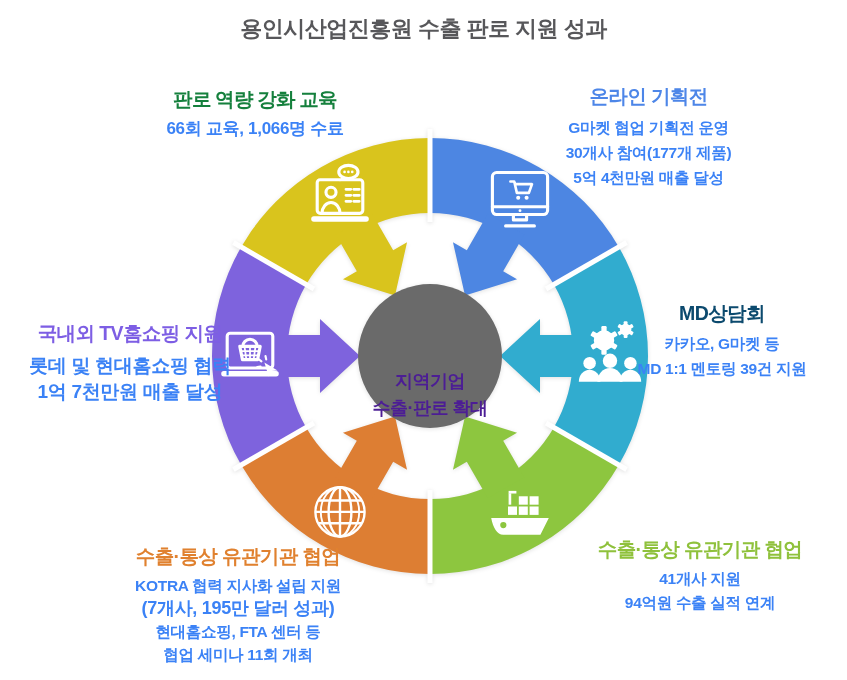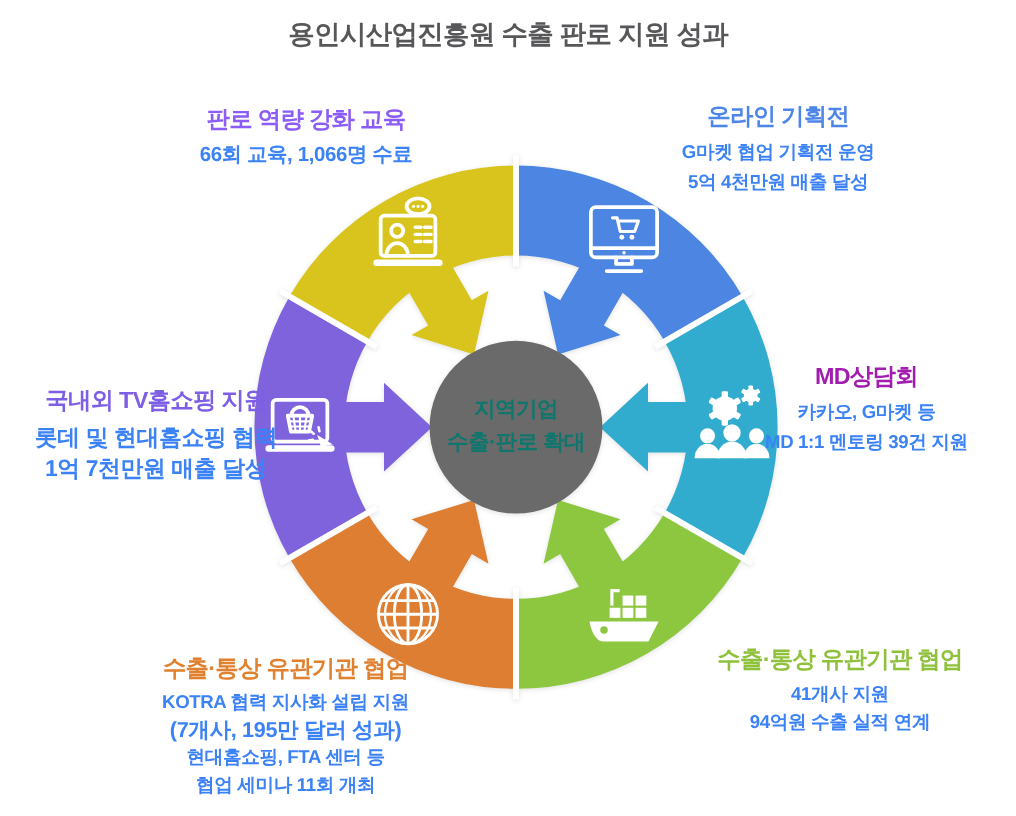--- a/index.html
+++ b/index.html
@@ -239,38 +239,39 @@
         <line x1="230" y1="96" x2="230" y2="3" stroke="#ffffff" stroke-width="5"></line>
         <line x1="346.0474041071148" y1="163" x2="426.5877666590676" y2="116.50000000000001" stroke="#ffffff" stroke-width="5"></line>
         <line x1="346.0474041071148" y1="297" x2="426.5877666590676" y2="343.5" stroke="#ffffff" stroke-width="5"></line>
         <line x1="230" y1="364" x2="230" y2="457" stroke="#ffffff" stroke-width="5"></line>
         <line x1="113.95259589288521" y1="297" x2="33.4122333409324" y2="343.5" stroke="#ffffff" stroke-width="5"></line>
         <line x1="113.95259589288523" y1="163" x2="33.41223334093243" y2="116.49999999999997" stroke="#ffffff" stroke-width="5"></line>
         <circle cx="230" cy="230" r="72" fill="#6a6a6a"></circle>
       </g>
   </svg>
 
-  <div class="center-label" style="color: #0f766e;">
+  <div class="center-label" style="color: #4c1d95; margin-top: 40px;">
     <div>지역기업</div>
     <div>수출·판로 확대</div>
   </div>
 
   <div class="label-block lb-education">
-    <div class="lb-title" style="color: #8b5cf6;">판로 역량 강화 교육</div>
+    <div class="lb-title" style="color: #15803d; font-family: Liberation Serif, serif;">판로 역량 강화 교육</div>
     <div class="lb-line">66회 교육, 1,066명 수료</div>
   </div>
 
   <div class="label-block lb-online">
     <div class="lb-title" style="color: rgb(77, 134, 232);">온라인 기획전</div>
     <div class="lb-line">G마켓 협업 기획전 운영</div>
+    <div class="lb-line">30개사 참여(177개 제품)</div>
     <div class="lb-line">5억 4천만원 매출 달성</div>
   </div>
 
   <div class="label-block lb-md">
-    <div class="lb-title" style="color: #a21caf;">MD상담회</div>
+    <div class="lb-title" style="color: #0c4a6e;">MD상담회</div>
     <div class="lb-line">카카오, G마켓 등</div>
     <div class="lb-line">MD 1:1 멘토링 39건 지원</div>
   </div>
 
   <div class="label-block lb-green">
     <div class="lb-title" style="color: rgb(143, 193, 60);">수출·통상 유관기관 협업</div>
     <div class="lb-line">41개사 지원</div>
     <div class="lb-line">94억원 수출 실적 연계</div>
   </div>
 

